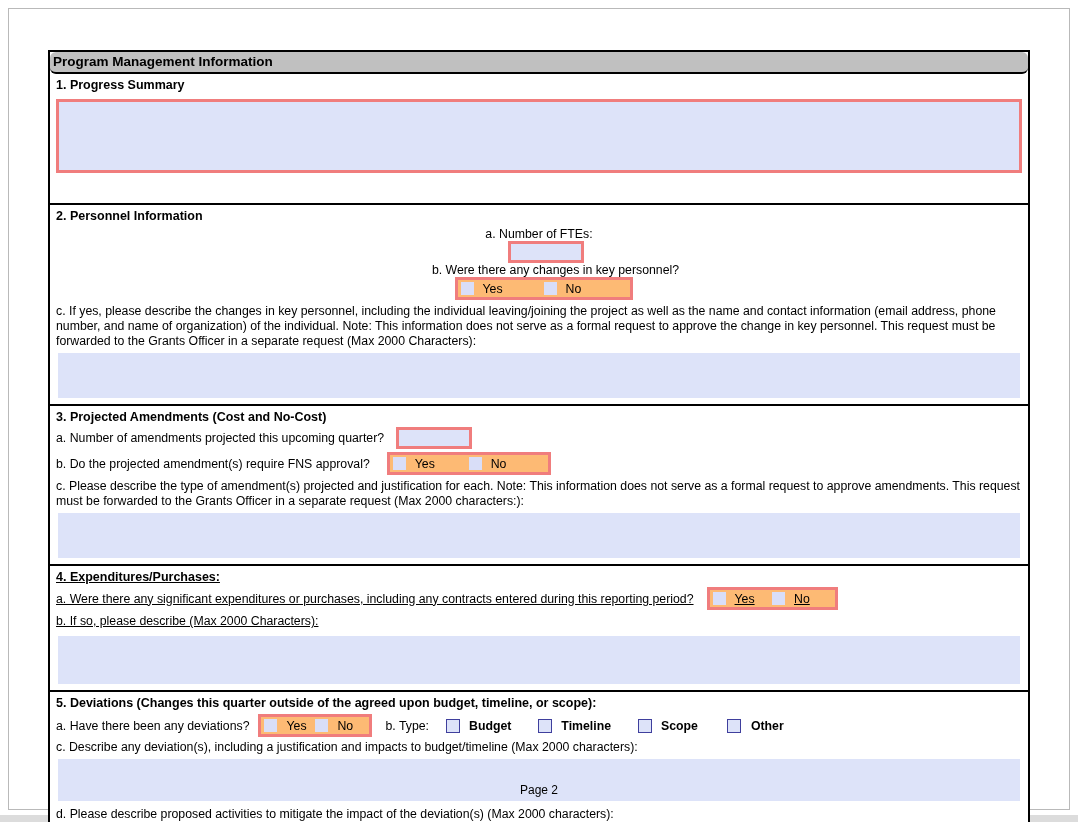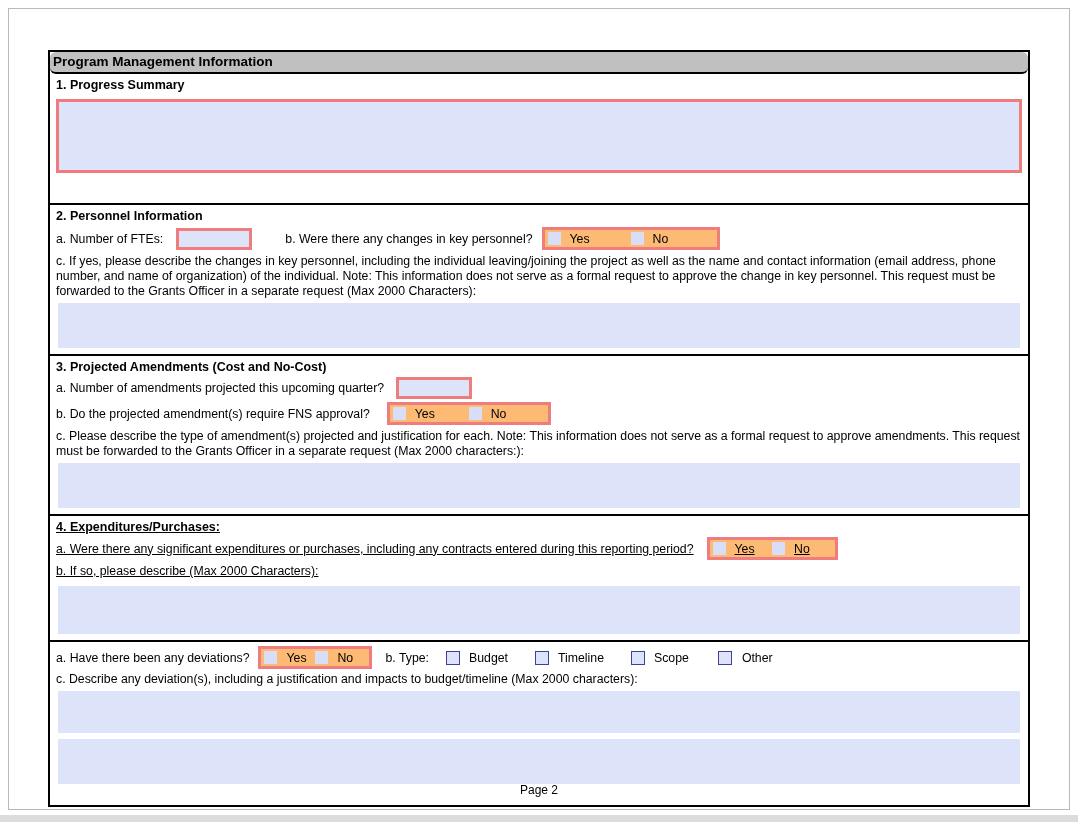--- a/index.html
+++ b/index.html
@@ -31,21 +31,21 @@
   .field-area.hl { border:3px solid #f07d7d; margin:5px 0 6px 0; }
   .row { display:flex; align-items:center; font-size:12.3px; }
   .ti { background:#dde3f9; border:3px solid #f07d7d; height:22px; width:76px; }
   .yn {
     display:inline-flex; align-items:center; border:3px solid #f07d7d;
     background:#fdba74; height:23px; padding:0 3px;
   }
   .yn-half { flex:1; display:inline-flex; align-items:center; height:100%; }
   .cbp { width:13px; height:13px; background:#d9def8; flex:none; }
   .yn-label { margin-left:9px; font-size:12.3px; }
-  .cb-group { display:inline-flex; align-items:center; }
+  .cb-group { display:inline-flex; align-items:center;font-weight:bold; }
   .cbx { width:14px; height:14px; background:#dde3f9; border:1px solid #3f3f9d; flex:none; }
   .cb-label { margin-left:9px; font-size:12.3px; }
   .footer {
     position:absolute; left:0; top:783px; width:1078px;
     text-align:center; font-size:12px;
   }
 </style>
 </head>
 <body>
 
@@ -58,21 +58,21 @@
     <span>Program Management Information</span>
   </div>
 
   <section class="sec" style="min-height:131px;">
     <div class="sec-title">1. Progress Summary</div>
     <div class="field-area hl" style="height:74px;"></div>
   </section>
 
   <section class="sec" style="min-height:136px;">
     <div class="sec-title">2. Personnel Information</div>
-    <div class="row" style="margin:2px 0 4px 0;">
+    <div class="row" style="margin:2px 0 4px 0;flex-direction:column;">
       <span>a. Number of FTEs:</span>
       <span class="ti" style="margin-left:13px;"></span>
       <span style="margin-left:33px;">b. Were there any changes in key personnel?</span>
       <span class="yn" style="margin-left:9px; width:178px;">
         <span class="yn-half">
           <span class="cbp"></span>
           <span class="yn-label">Yes</span>
         </span>
         <span class="yn-half">
           <span class="cbp"></span>
@@ -120,20 +120,21 @@
           <span class="cbp"></span>
           <span class="yn-label">No</span>
         </span>
       </span>
     </div>
     <div class="sec-desc" style="margin-top:4px;">b. If so, please describe (Max 2000 Characters):</div>
     <div class="field-area" style="height:48px; margin-top:7px;"></div>
   </section>
 
   <section class="sec" style="min-height:163px;">
+    <div class="sec-title">5. Deviations (Changes this quarter outside of the agreed upon budget, timeline, or scope):</div>
     <div class="row" style="margin:2px 0 3px 0;">
       <span>a. Have there been any deviations?</span>
       <span class="yn" style="margin-left:9px; width:114px;">
         <span class="yn-half">
           <span class="cbp"></span>
           <span class="yn-label">Yes</span>
         </span>
         <span class="yn-half">
           <span class="cbp"></span>
           <span class="yn-label">No</span>
@@ -152,18 +153,19 @@
         <span class="cbx"></span>
         <span class="cb-label">Scope</span>
       </span>
       <span class="cb-group" style="margin-left:29px;">
         <span class="cbx"></span>
         <span class="cb-label" style="margin-left:10px;">Other</span>
       </span>
     </div>
     <div class="sec-desc">c. Describe any deviation(s), including a justification and impacts to budget/timeline (Max 2000 characters):</div>
     <div class="field-area" style="height:42px;"></div>
+    <div class="sec-desc">d. Please describe proposed activities to mitigate the impact of the deviation(s) (Max 2000 characters):</div>
     <div class="field-area" style="height:45px;"></div>
   </section>
 
 </div>
 
 <div class="footer">Page 2</div>
 
 </body></html>

